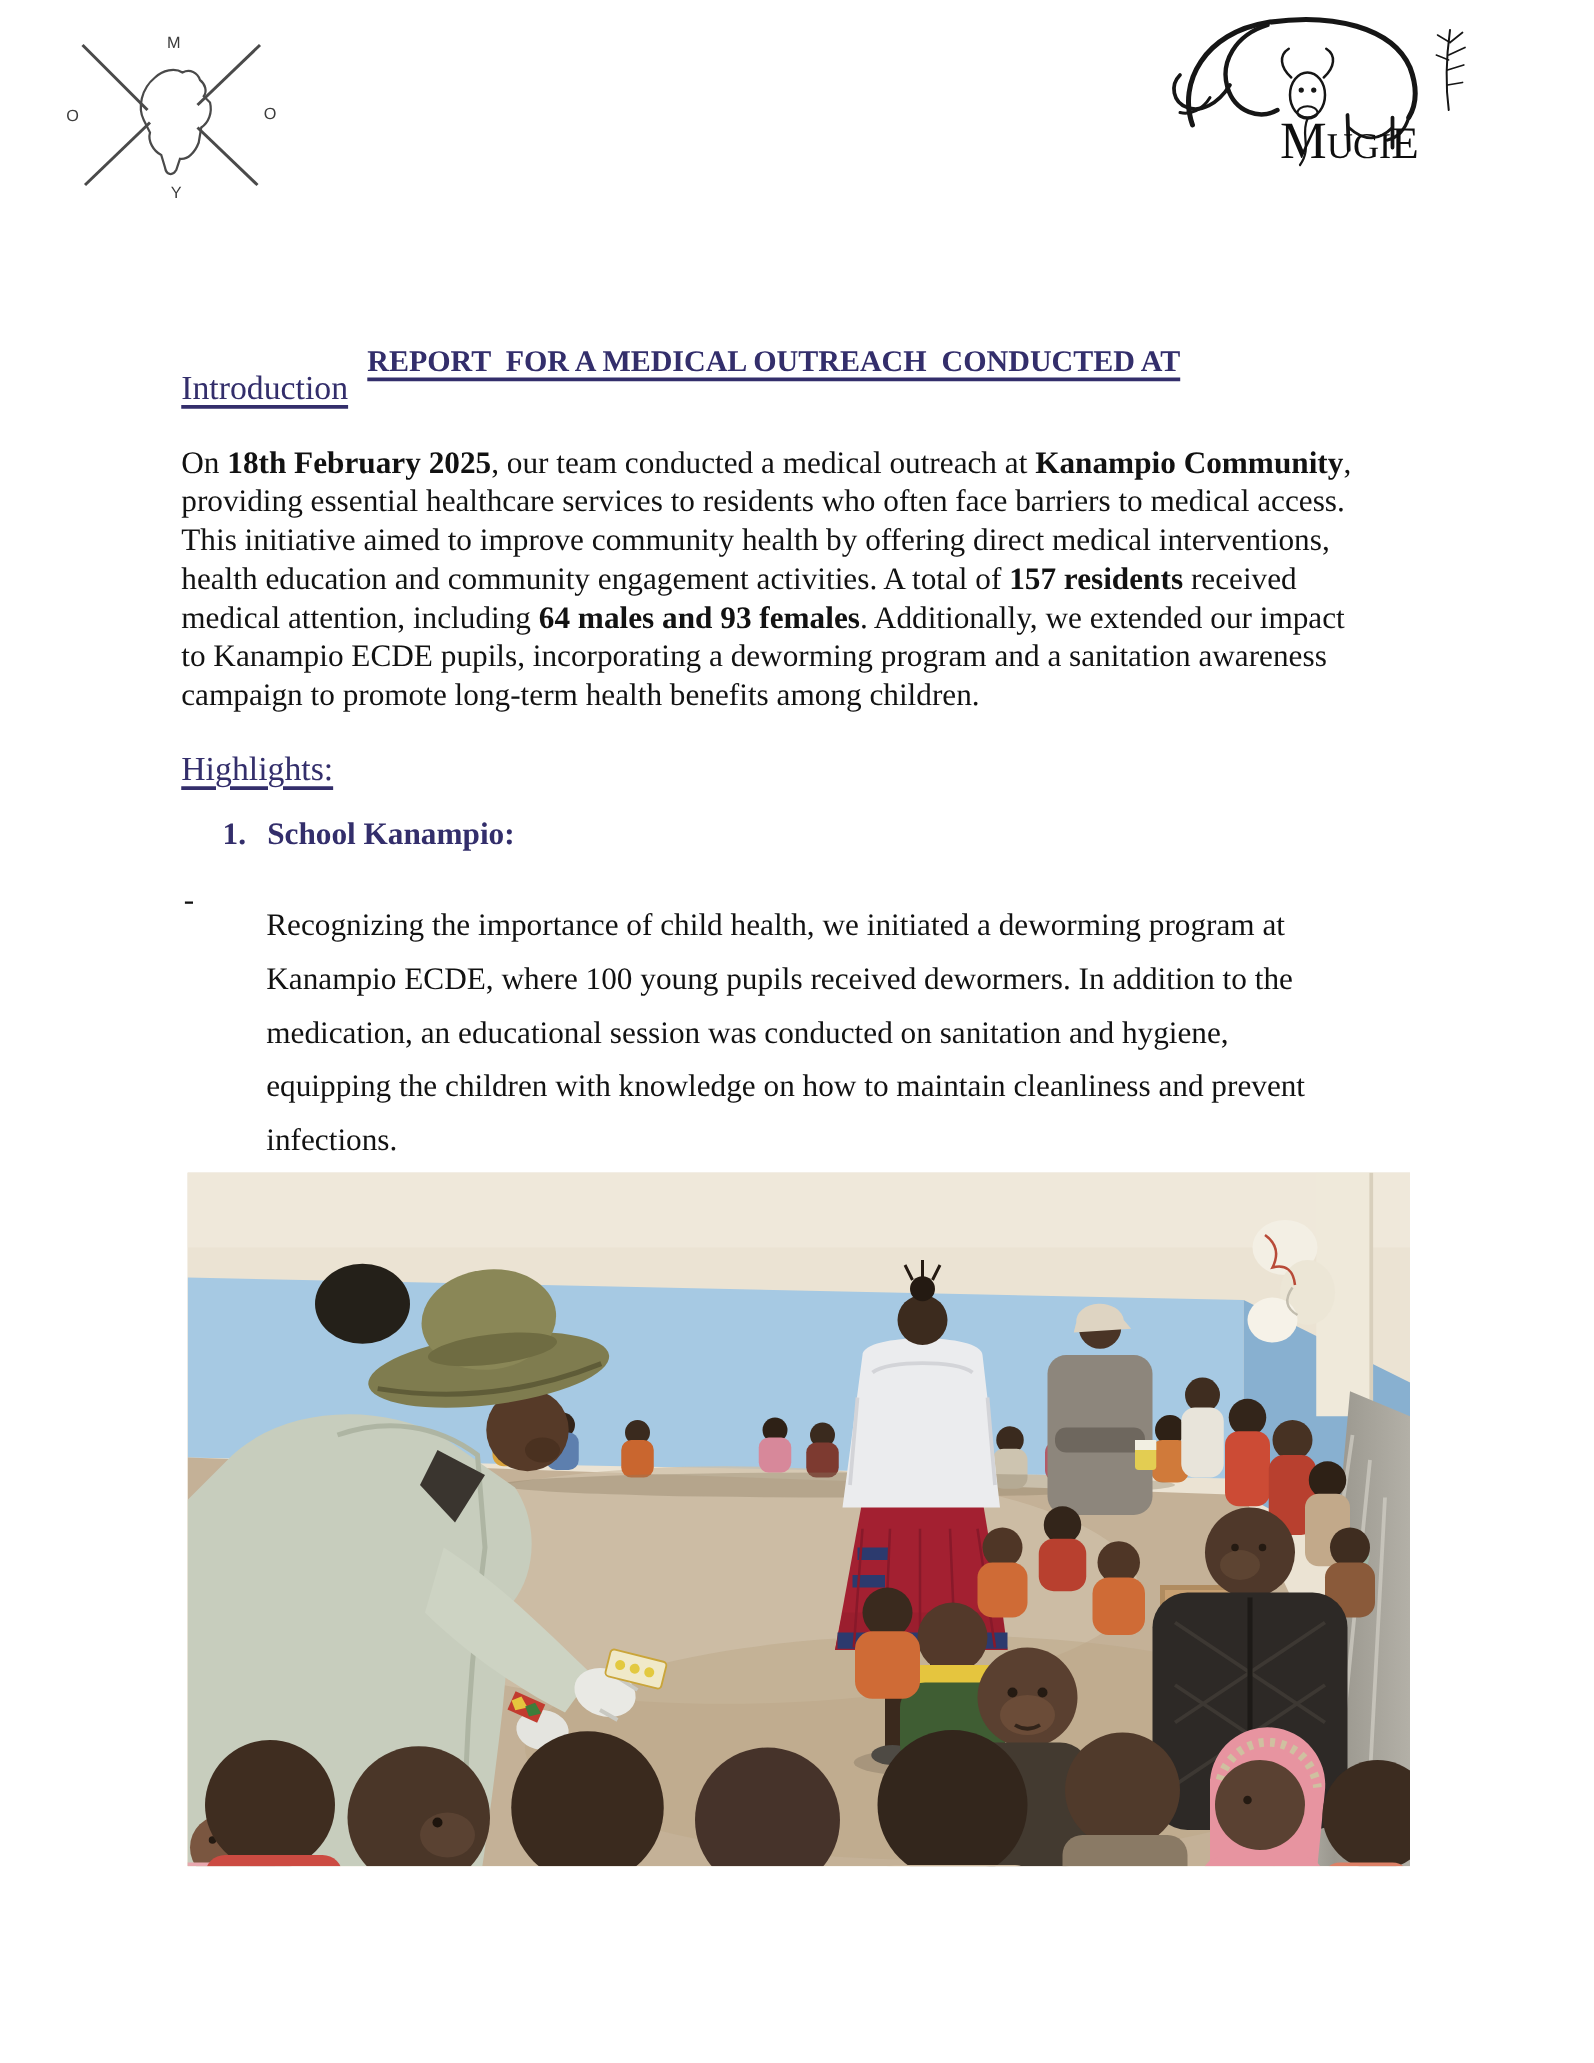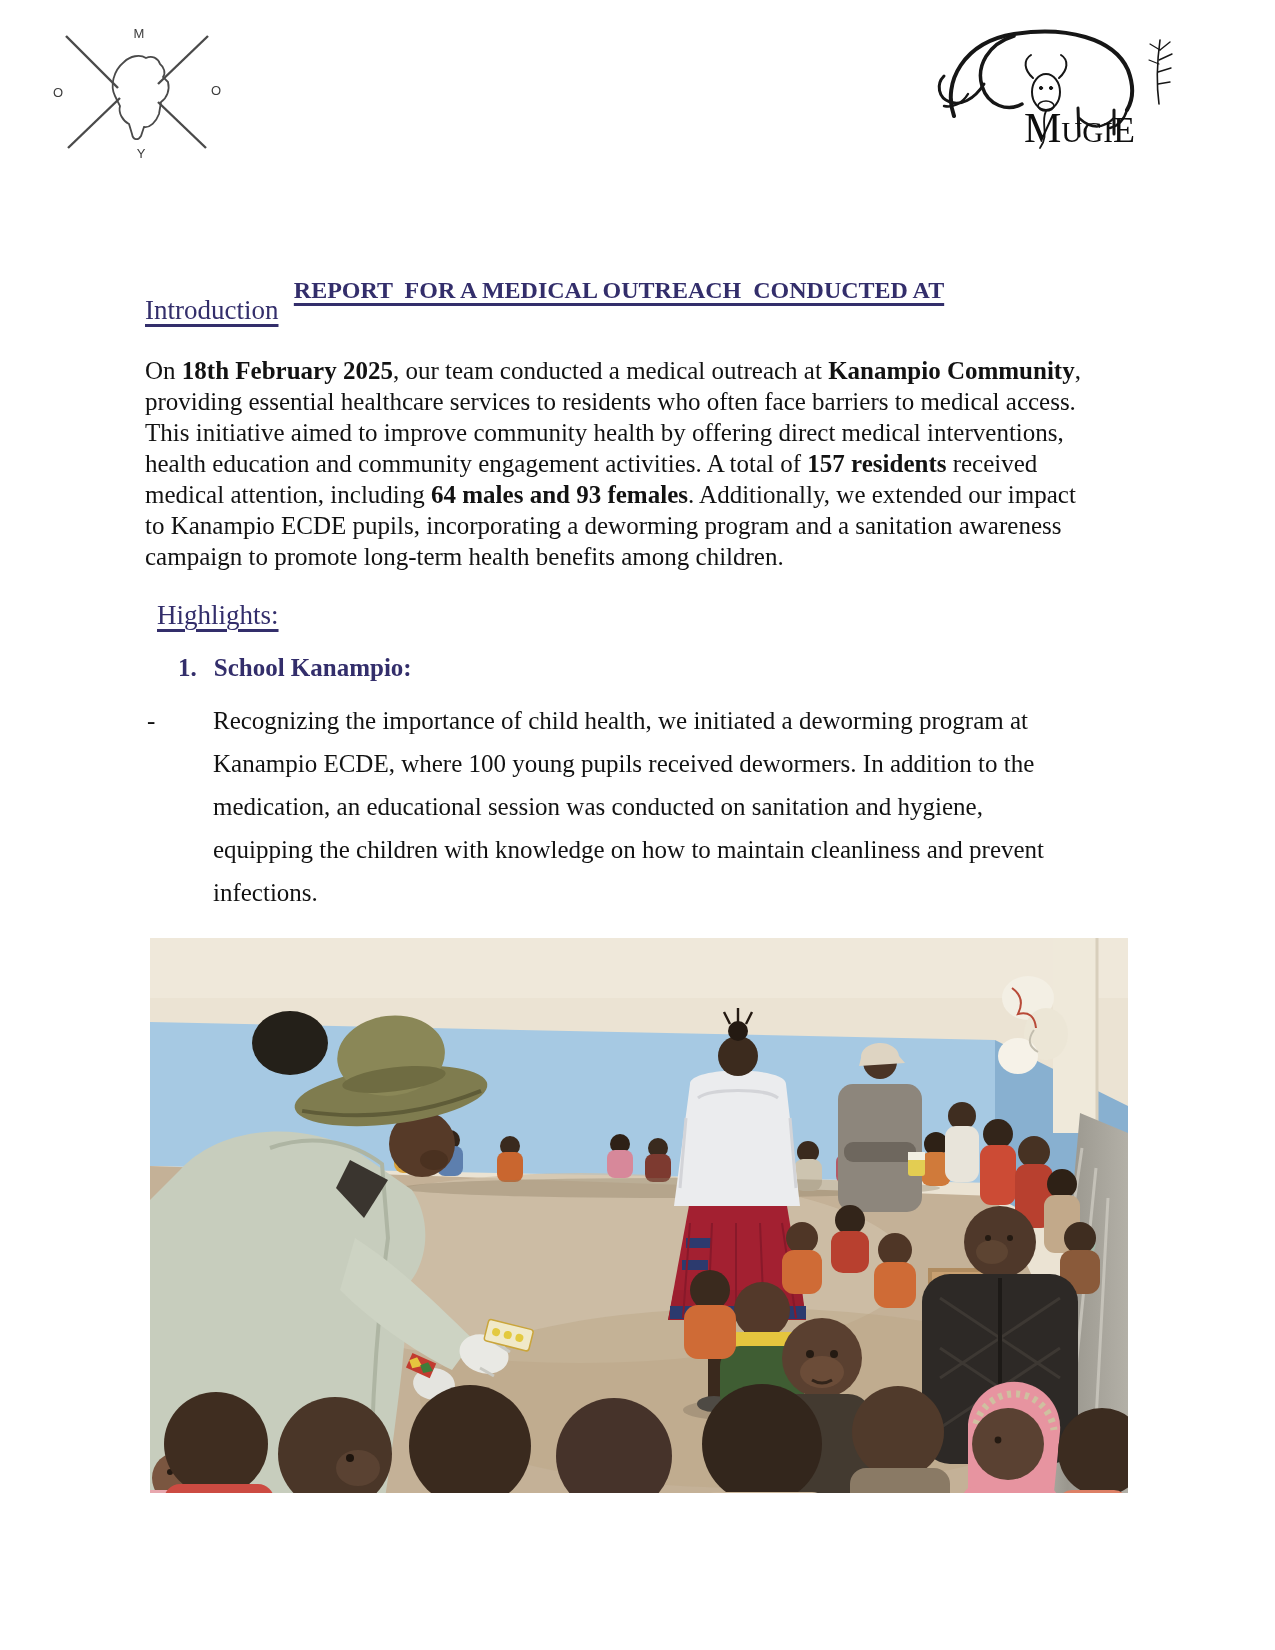--- a/index.html
+++ b/index.html
@@ -5,59 +5,59 @@
   * { margin:0; padding:0; box-sizing:border-box; }
   html,body { background:#ffffff; }
   body {
     width:1275px; height:1650px; position:relative;
     font-family:"Liberation Serif", serif; color:#121212; overflow:hidden;
   }
   :root { --navy:#332e6b; }
 
   
   .moyo-logo { position:absolute; left:42px; top:16px; width:190px; height:150px; }
-  .mugie-logo { position:absolute; left:928px; top:16px; width:250px; height:138px; }
+  .mugie-logo { position:absolute; left:928px; top:0; width:250px; height:138px; }
 
   
   .report-title {
     position:absolute; left:145px; top:183px; width:948px;
     text-align:center; color:var(--navy); font-weight:bold;
     font-size:24px; line-height:43px; white-space:pre-wrap;
   }
   .report-title .tline {
     text-decoration:underline; text-decoration-thickness:2.5px; text-underline-offset:5px;
   }
 
   
   .sec-heading {
     position:absolute; left:145px; color:var(--navy); font-weight:normal; font-size:27px;
     text-decoration:underline; text-decoration-thickness:2.5px; text-underline-offset:5px;
     white-space:pre-wrap;
   }
   #intro-heading { top:295px; }
-  #highlights-heading { top:600px;margin-left:12px; }
+  #highlights-heading { top:600px; }
 
   
   .intro-paragraph {
     position:absolute; left:145px; top:355px; width:948px;
     font-size:25px; line-height:31px; white-space:pre-wrap;
   }
   .intro-paragraph b { font-weight:bold;text-align:right; }
 
   .list-item-head {
     position:absolute; left:178px; top:654px;
     display:flex; gap:17px; color:var(--navy); font-weight:bold; font-size:25px;
   }
 
   .bullet-row {
     position:absolute; left:147px; top:699px; width:920px;
     display:flex; font-size:25px; line-height:43px;
   }
   .bullet-row .dash { width:66px; flex:none; }
-  .bullet-row .btext { width:854px; white-space:pre-wrap; }
+  .bullet-row .btext { width:854px; white-space:pre-wrap;margin-top:20px; }
 
   
   .outreach-photo {
     position:absolute; left:150px; top:938px; width:978px; height:555px;
     overflow:hidden; background:#ebe3d3;
   }
   .outreach-photo svg { display:block; width:100%; height:100%; }
 </style>
 </head>
 <body>

